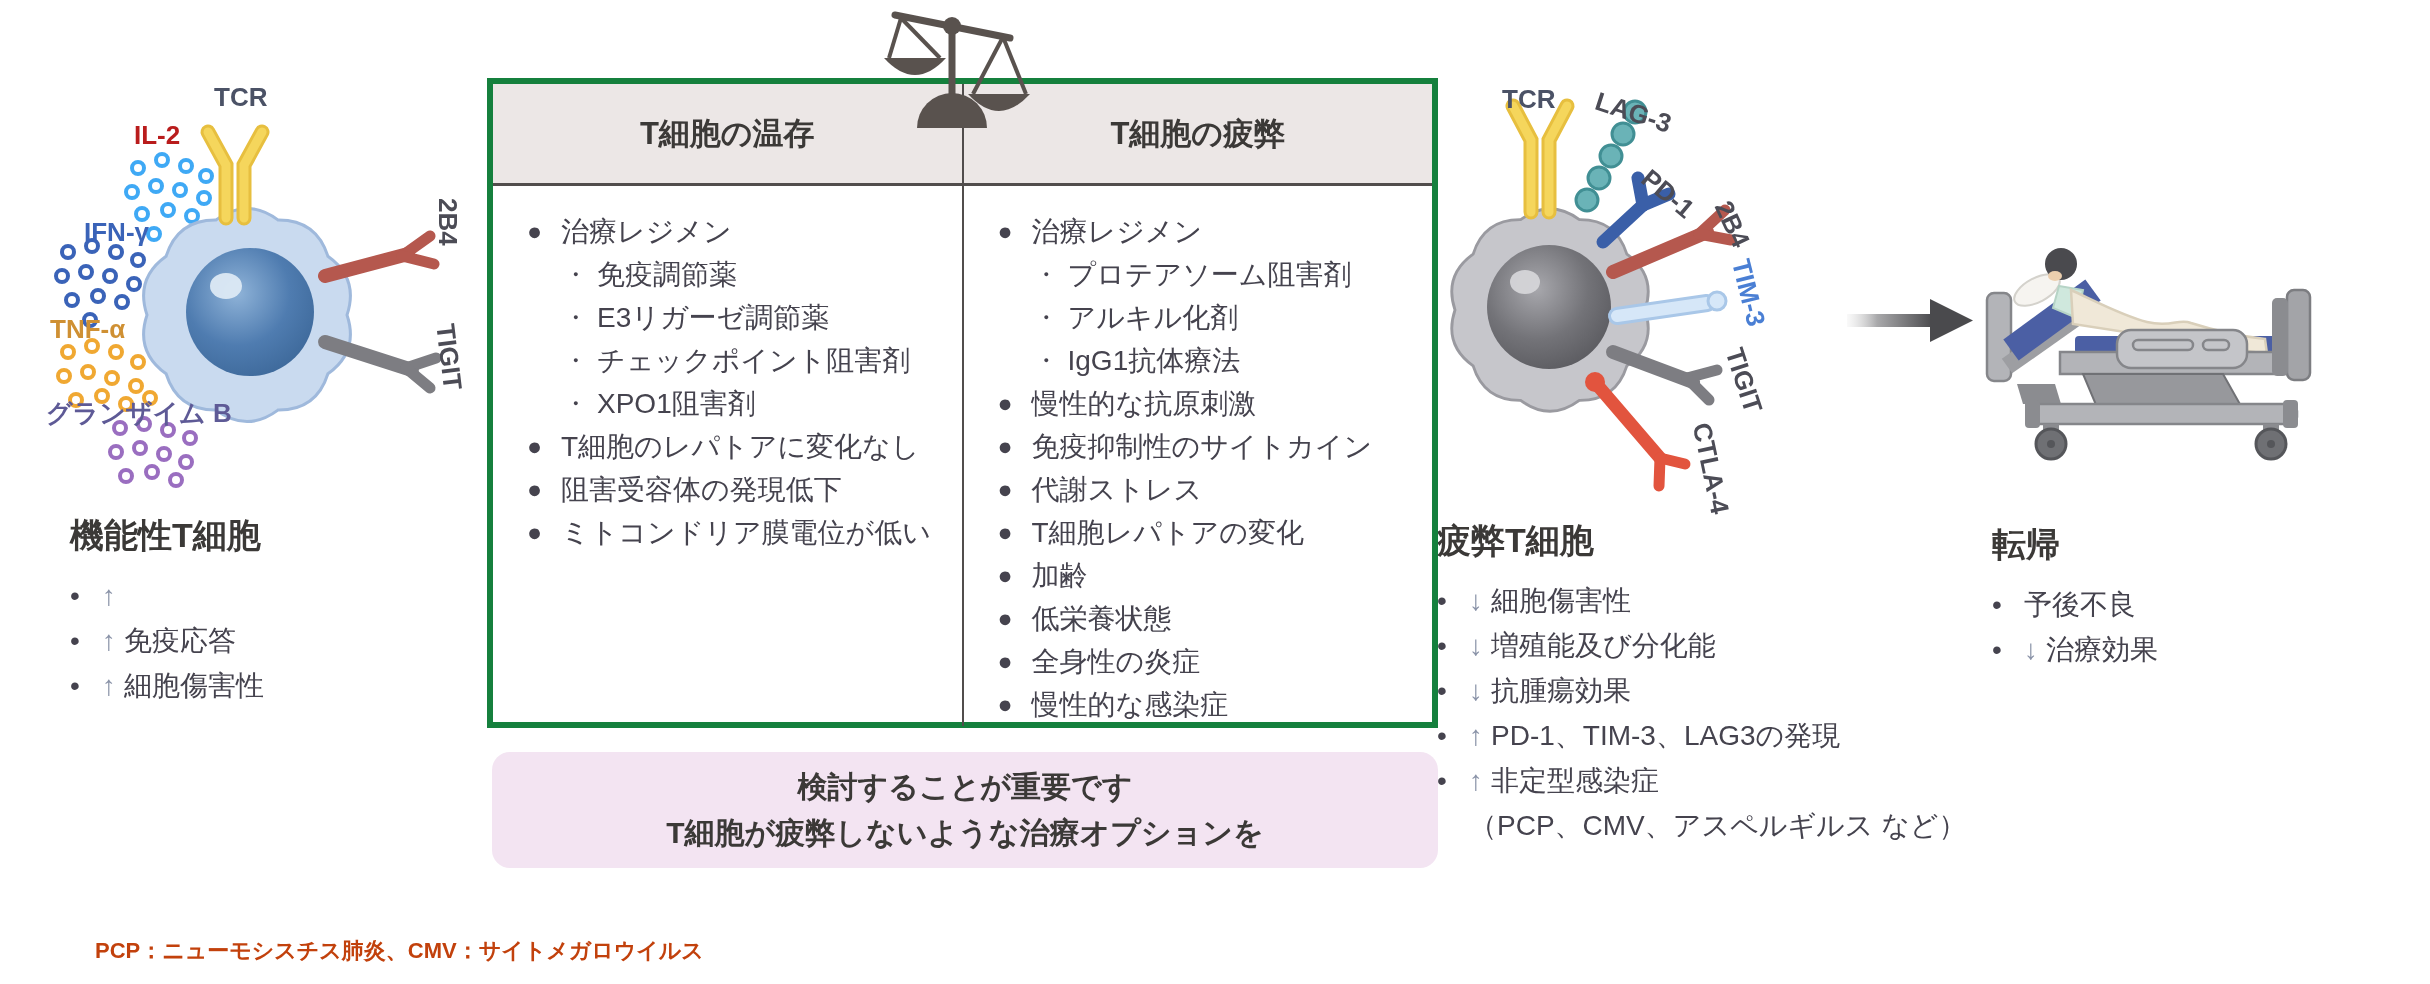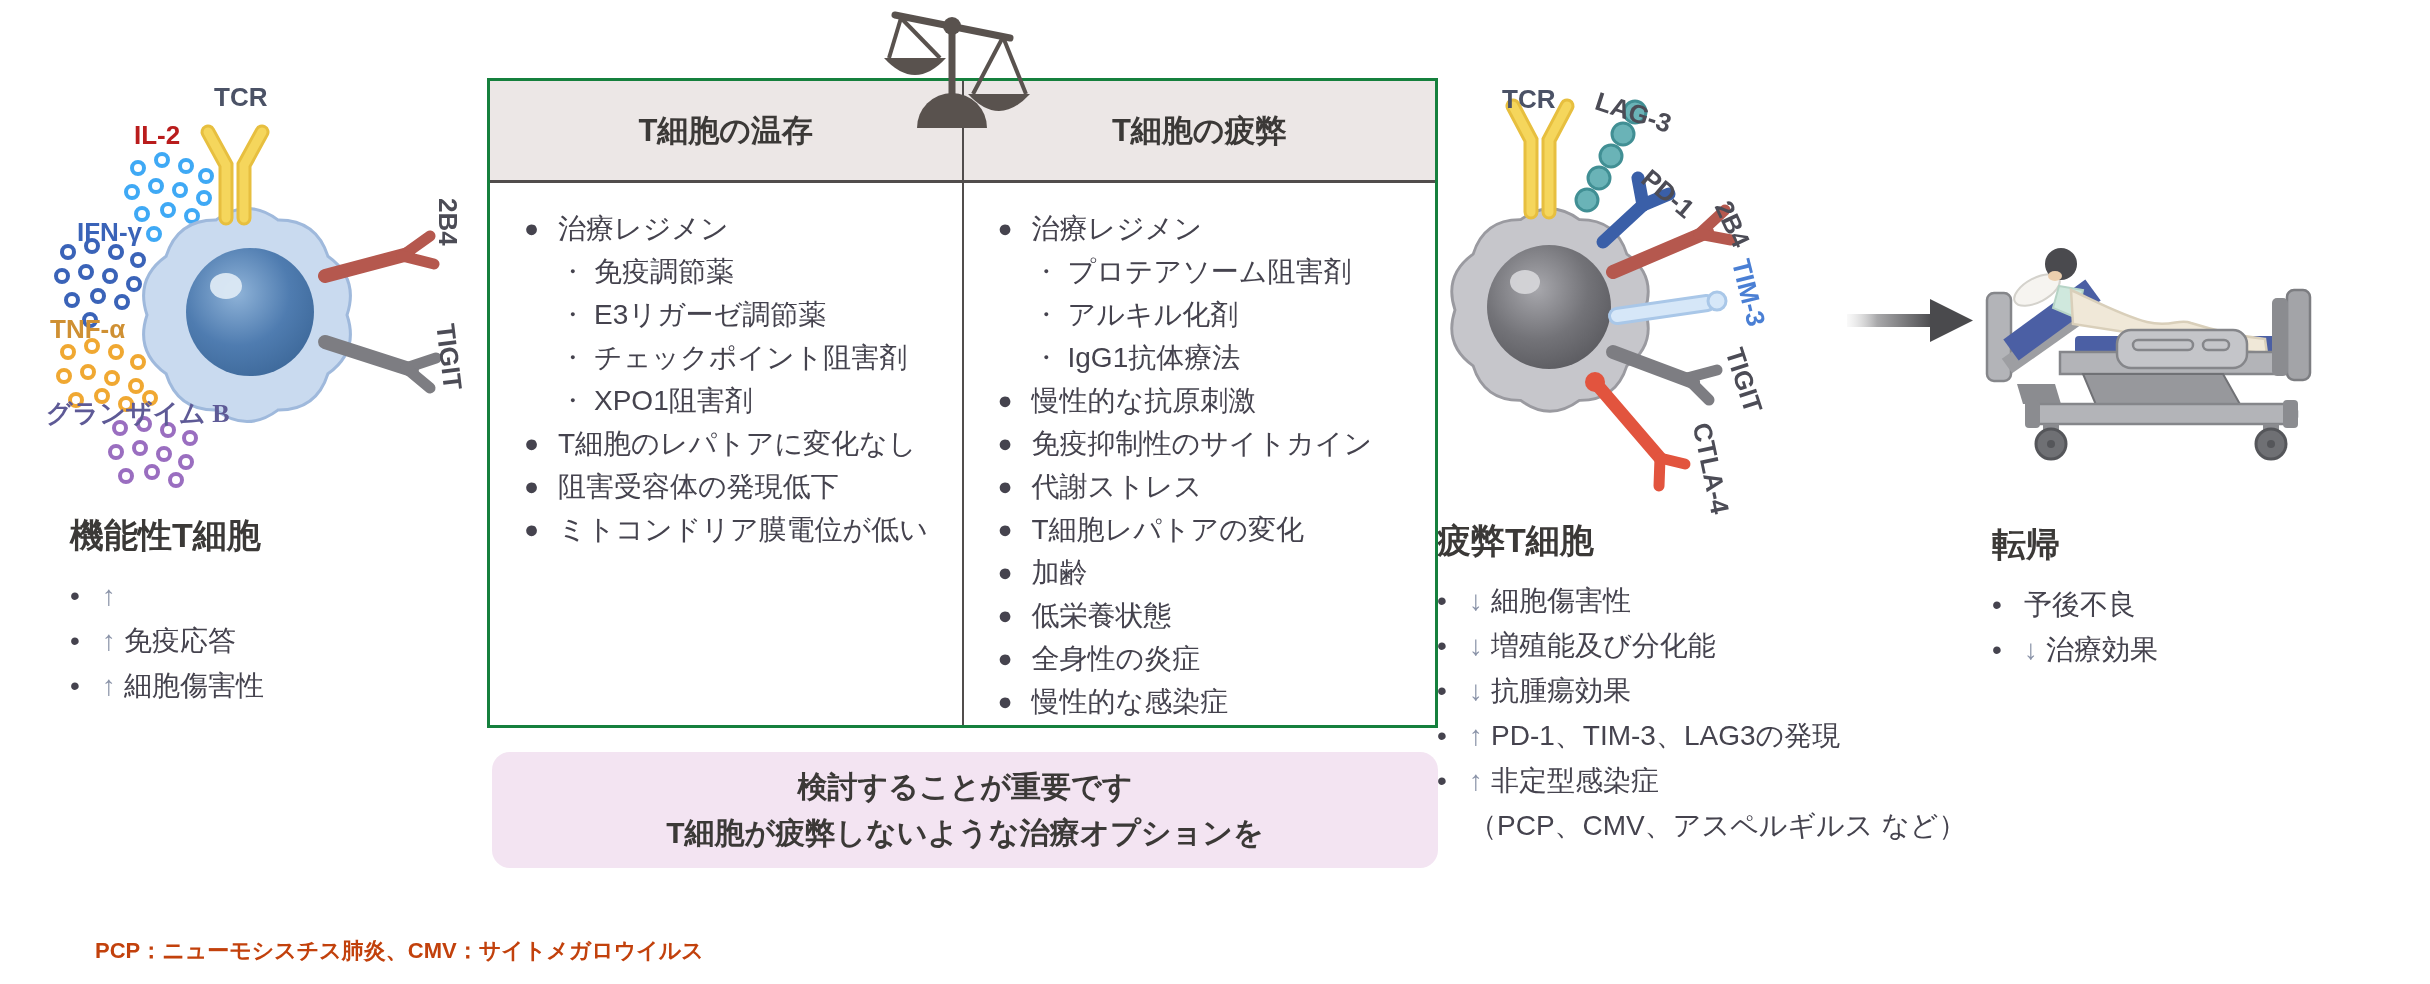--- a/index.html
+++ b/index.html
@@ -12,21 +12,21 @@
   .cap{position:absolute;color:#3f3c44;}
   .cap-title{font-size:34px;font-weight:700;color:#3b3937;margin-bottom:14px;}
   .li{display:flex;align-items:flex-start;font-size:28px;color:#45434e;line-height:45px;white-space:nowrap;}
   .li .bullet{flex:none;width:32px;}
   .li .arrow{flex:none;color:#8a93a8;margin-right:8px;font-weight:400;}
   .li.ind1{margin-left:32px;}
   .li.nobullet{margin-left:32px;}
 
   
   .ttable{position:absolute;left:487px;top:78px;width:951px;height:650px;
-          border:3px solid #15803d;box-sizing:border-box;display:flex;flex-direction:column;background:#fff;z-index:1;}
+          border:6px solid #15803d;box-sizing:border-box;display:flex;flex-direction:column;background:#fff;z-index:1;}
   .thead{display:flex;height:99px;flex:none;background:#ece7e6;border-bottom:3px solid #514d4c;}
   .th{flex:1;display:flex;align-items:center;justify-content:center;
       font-size:31px;font-weight:700;color:#3b3937;}
   .th+.th{border-left:2px solid #514d4c;}
   .tbody{display:flex;flex:1;}
   .td{flex:1;padding:24px 10px 0 34px;box-sizing:border-box;}
   .td+.td{border-left:2px solid #514d4c;}
   .td .li{line-height:43px;}
   .td .li.ind1{margin-left:36px;}
   .td .li .bullet{width:34px;font-size:25px;}
@@ -154,23 +154,23 @@
       <g stroke="#7d7d82" stroke-linecap="round" fill="none">
         <path d="M305,262 L392,290" stroke-width="14"></path>
         <path d="M386,288 L416,278" stroke-width="11"></path>
         <path d="M386,288 L410,308" stroke-width="11"></path>
       </g>
     </svg>
 
   </div>
   <span class="lbl lbl-tcr" style="left:214px;top:82px;">TCR</span>
   <span class="lbl lbl-il2" style="left:134px;top:120px;">IL-2</span>
-  <span class="lbl lbl-ifng" style="left:77px;top:217px;">IFN-γ</span>
+  <span class="lbl lbl-ifng" style="left:84px;top:217px;">IFN-γ</span>
   <span class="lbl lbl-tnfa" style="left:50px;top:314px;">TNF-α</span>
-  <span class="lbl lbl-granzyme" style="left:46px;top:396px;font-family:Liberation Serif, serif;">グランザイム B</span>
+  <span class="lbl lbl-granzyme" style="left:46px;top:396px;">グランザイム B</span>
   <span class="lbl rot90" style="left:463px;top:198px;">2B4</span>
   <span class="lbl r-tigitL" style="left:460px;top:322px;">TIGIT</span>
 
   <div class="cap" style="left:70px;top:513px;">
     <div class="cap-title">機能性T細胞</div>
     <div>
         <div class="li">
           <span class="bullet">•</span>
           <span class="arrow">↑</span>
         </div>

